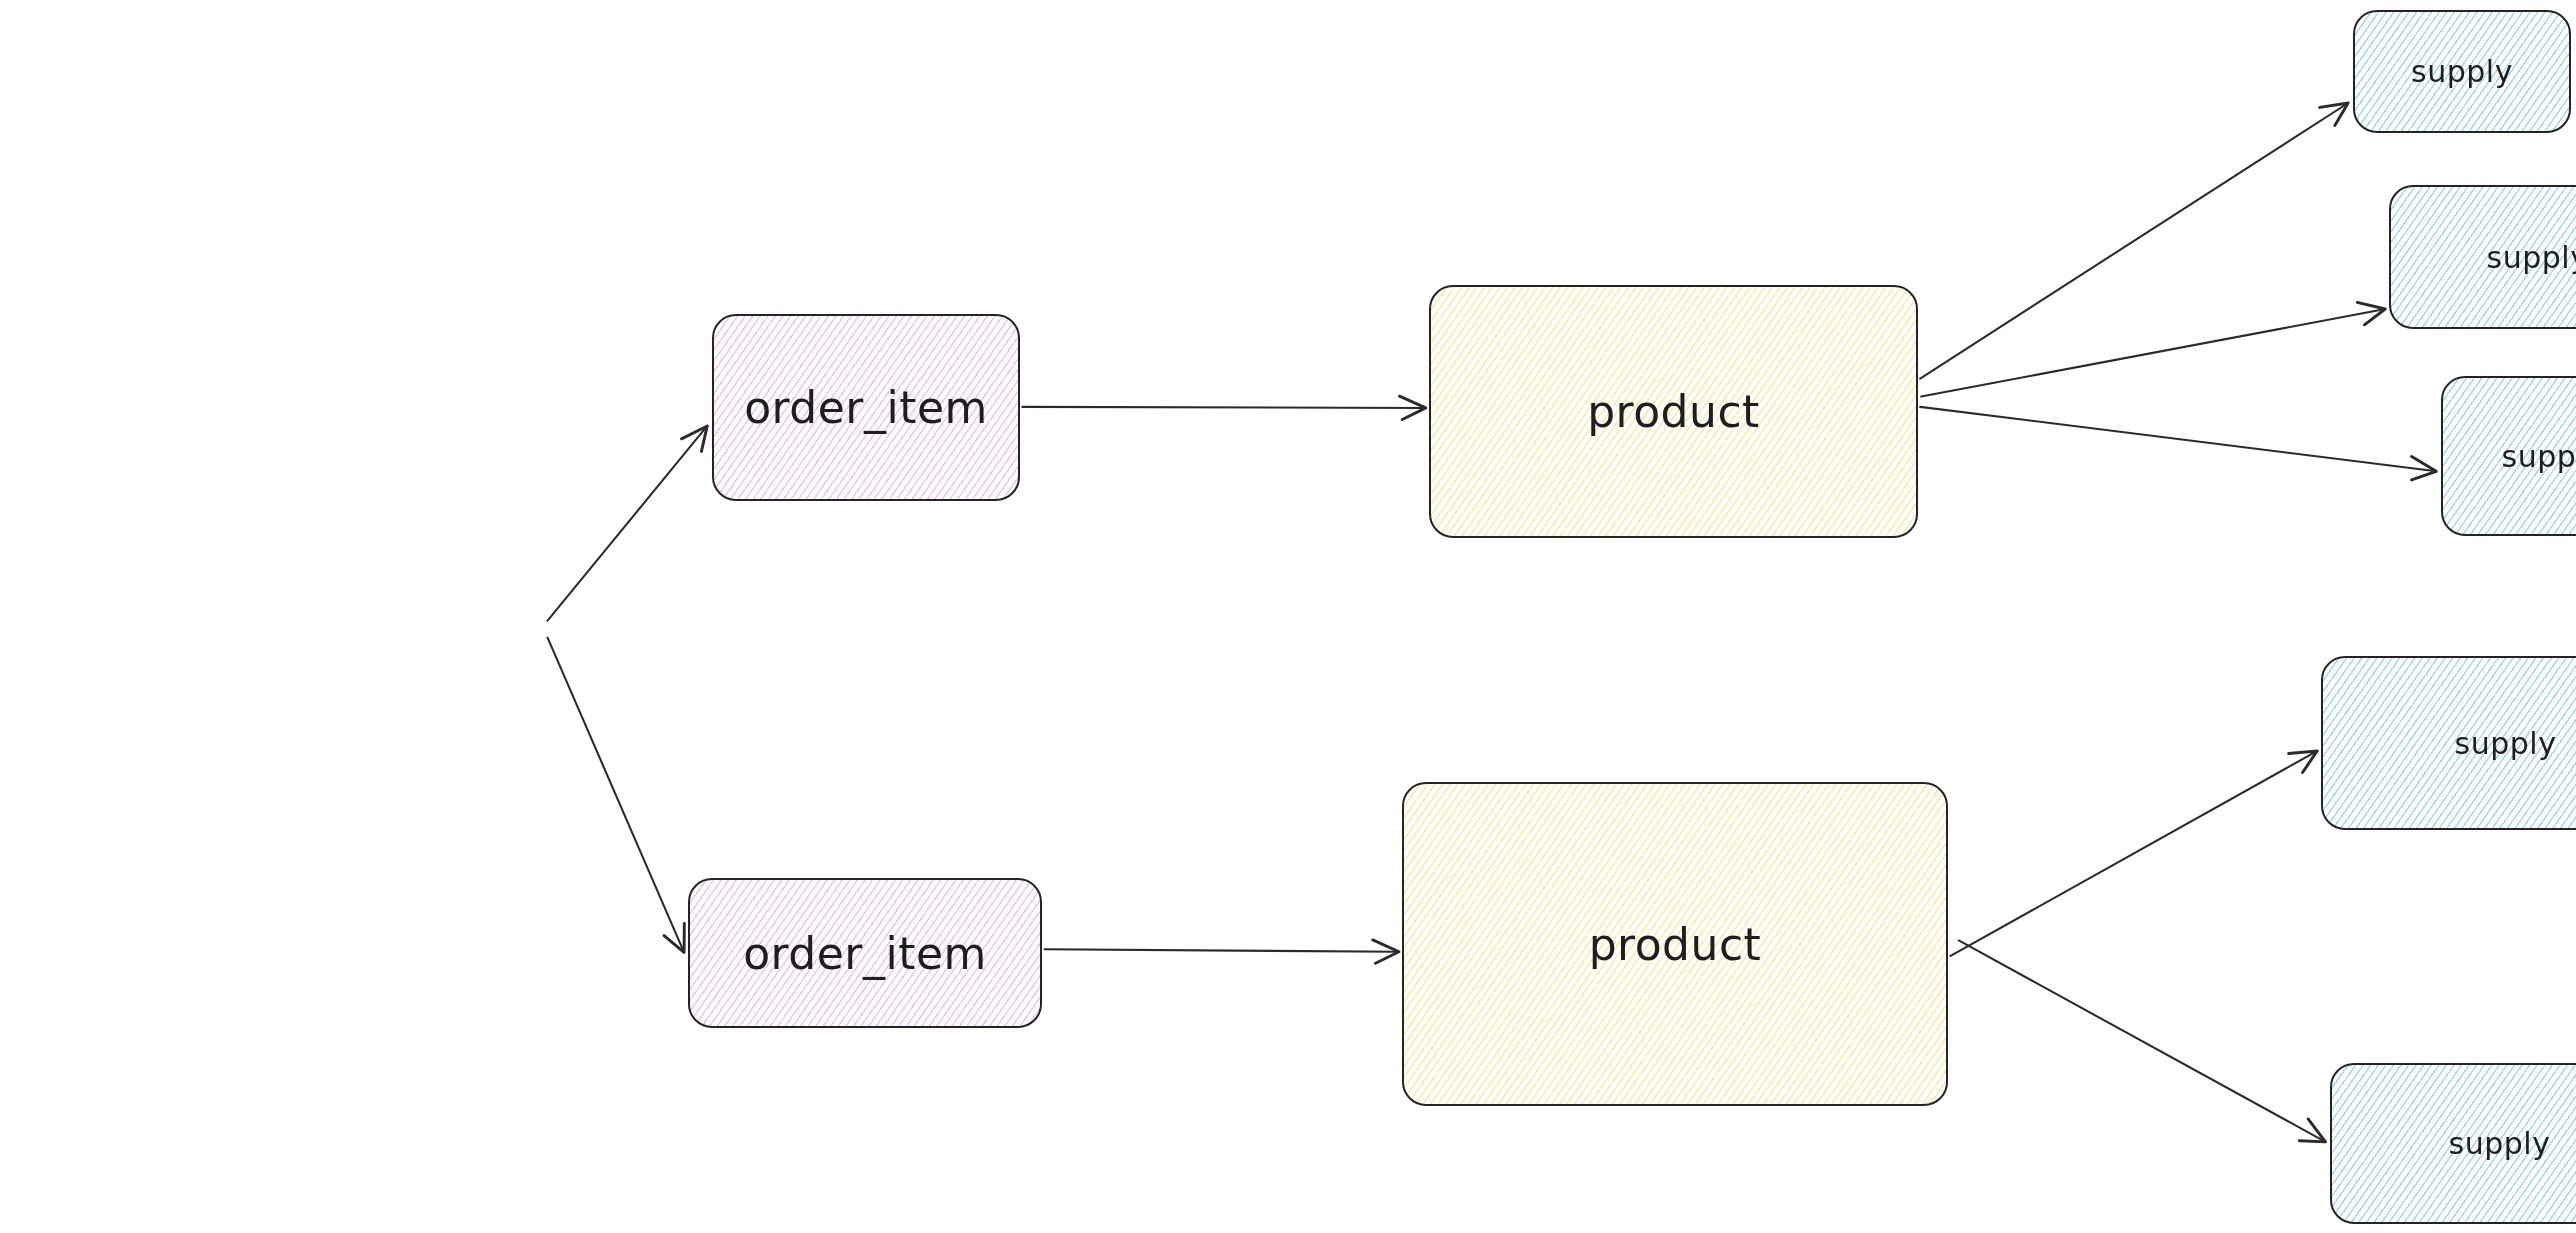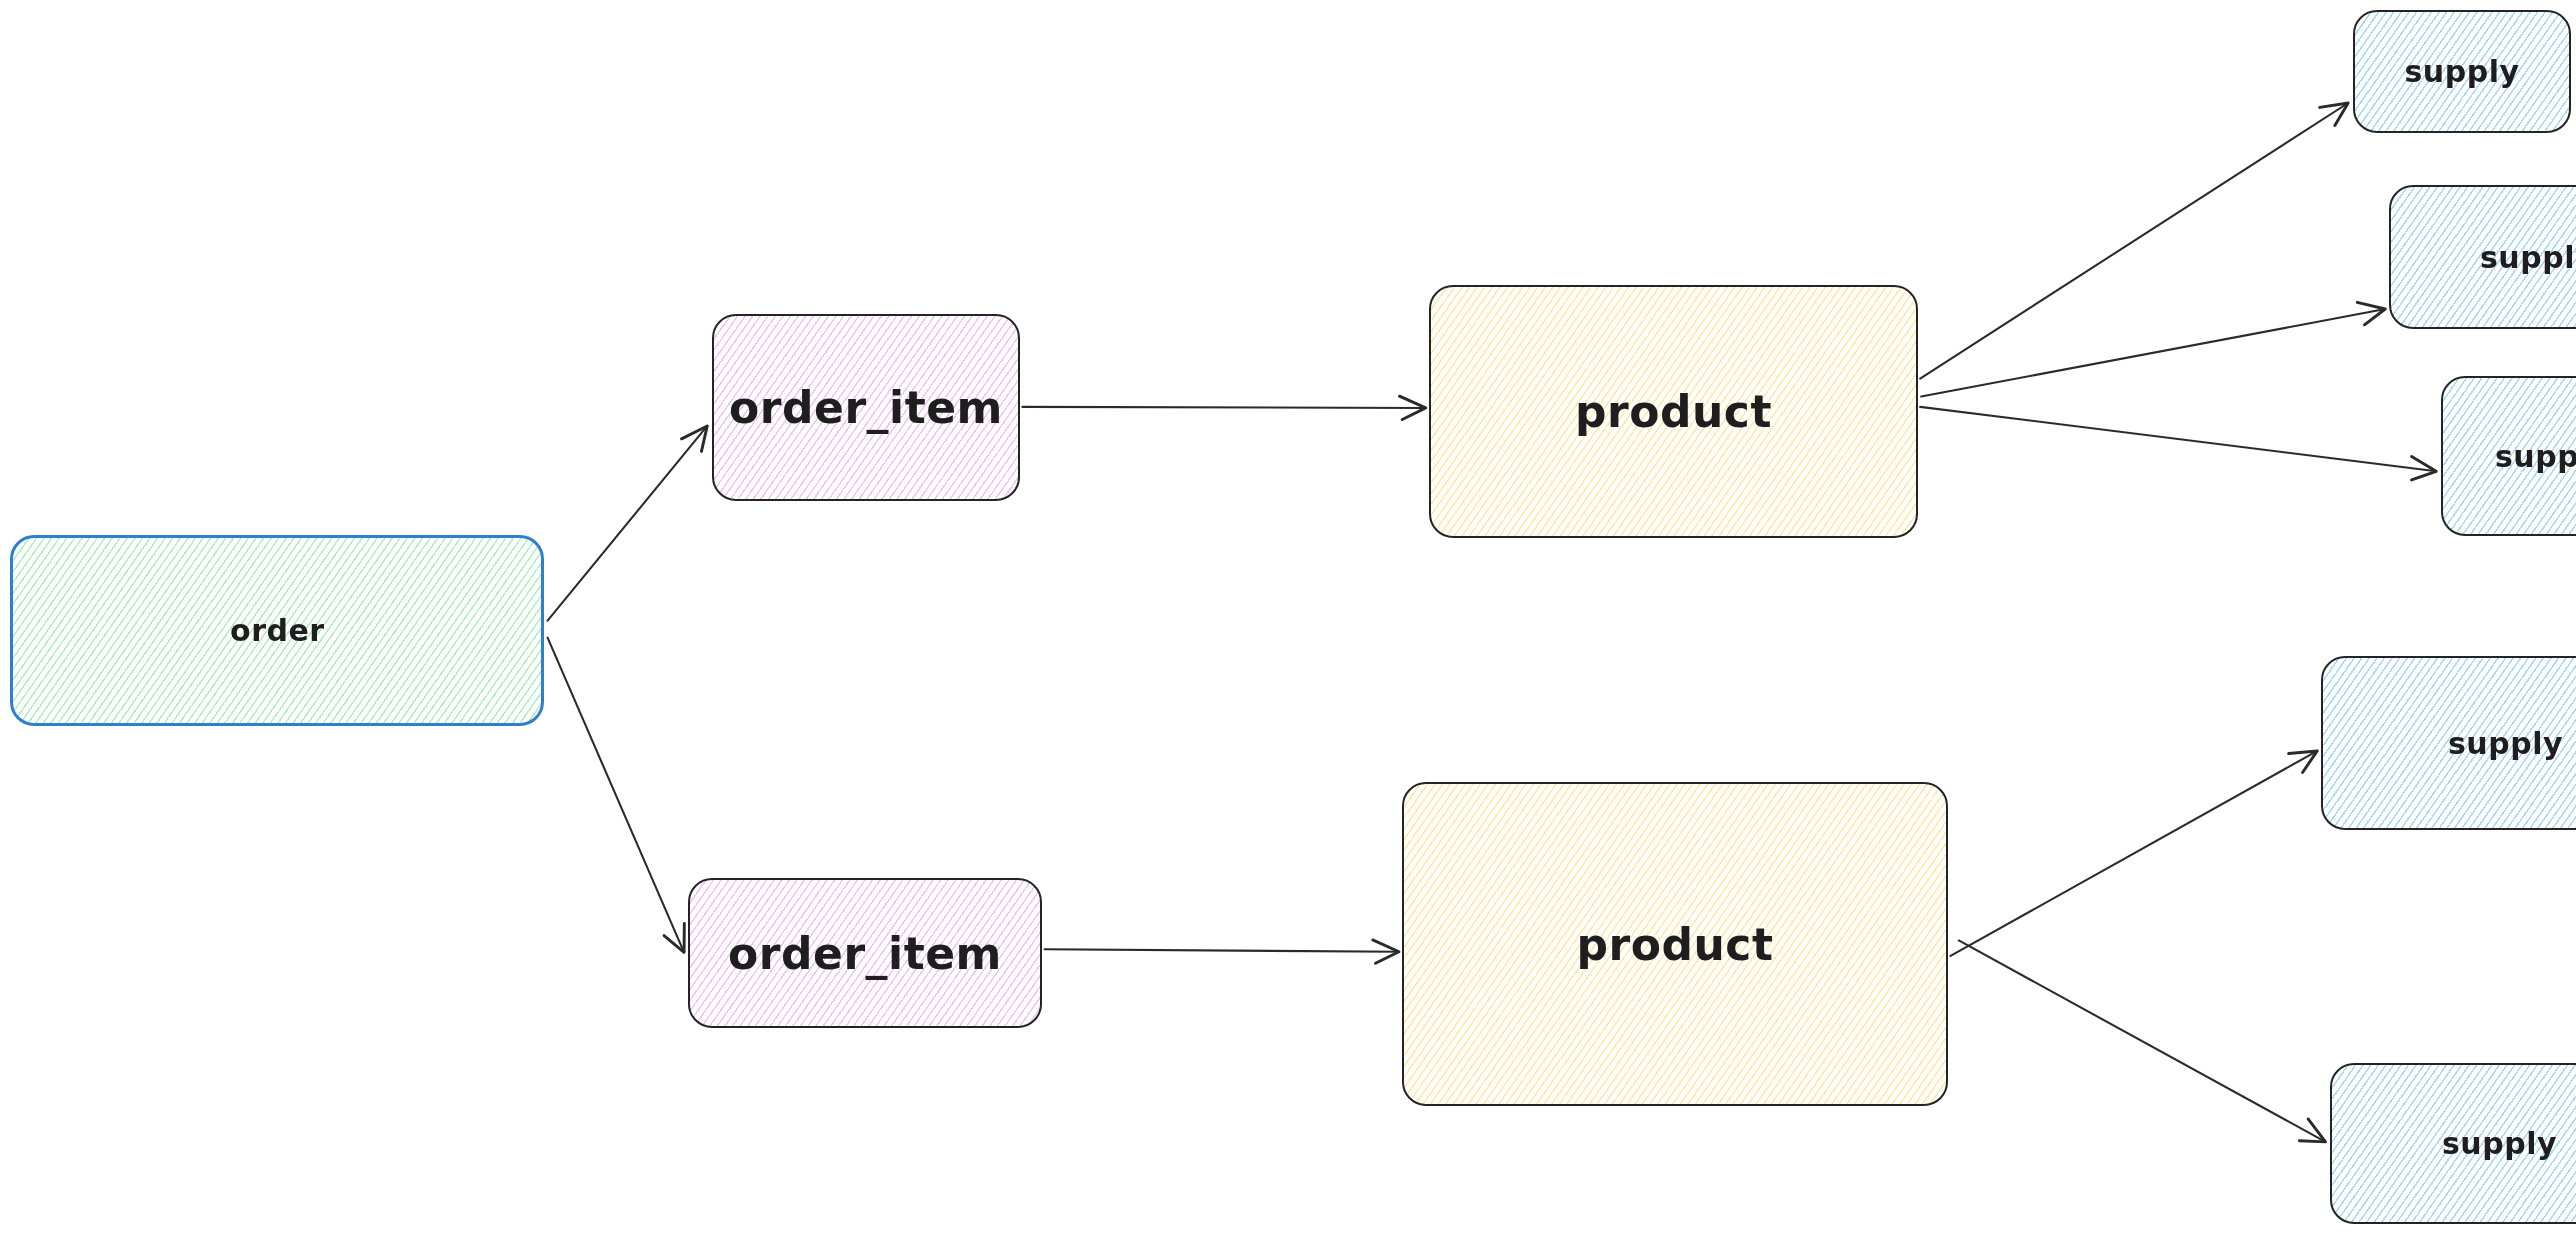--- a/index.html
+++ b/index.html
@@ -27,21 +27,21 @@
     background-image: repeating-linear-gradient(
       125deg,
       var(--hc) 0px,
       var(--hc) 1.5px,
       transparent 1.5px,
       transparent 6.2px
     );
   }
   .node .label {
     color: #1e1e1e;
-    font-weight: 700;
+    font-weight: 400;
     letter-spacing: 0.5px;
     white-space: nowrap;
     user-select: none;
   }
   .size-a .label { font-size: 30px; }
   .size-b .label { font-size: 44px; }
   .arrows {
     position: absolute;
     left: 0;
     top: 0;
@@ -51,23 +51,20 @@
     stroke: #2a2a2a;
     stroke-width: 4;
     stroke-linecap: round;
   }
 </style>
 </head>
 <body>
 
 <div class="canvas">
 
-  <div class="node size-a" style="left:10.3px; top:535px; width:534px; height:191px; border-color:#2e7fd1; border-width:3.1px; --hc:#b5f0c2;">
-    <span class="label">order</span>
-  </div>
 
   <div class="node size-b" style="left:712px; top:314px; width:308px; height:187px; border-color:#242424; --hc:#efc6f6;">
     <span class="label">order_item</span>
   </div>
 
   <div class="node size-b" style="left:688px; top:878px; width:354px; height:150px; border-color:#242424; --hc:#efc6f6;">
     <span class="label">order_item</span>
   </div>
 
   <div class="node size-b" style="left:1429px; top:285px; width:489px; height:253px; border-color:#242424; --hc:#ffe9a6;">

